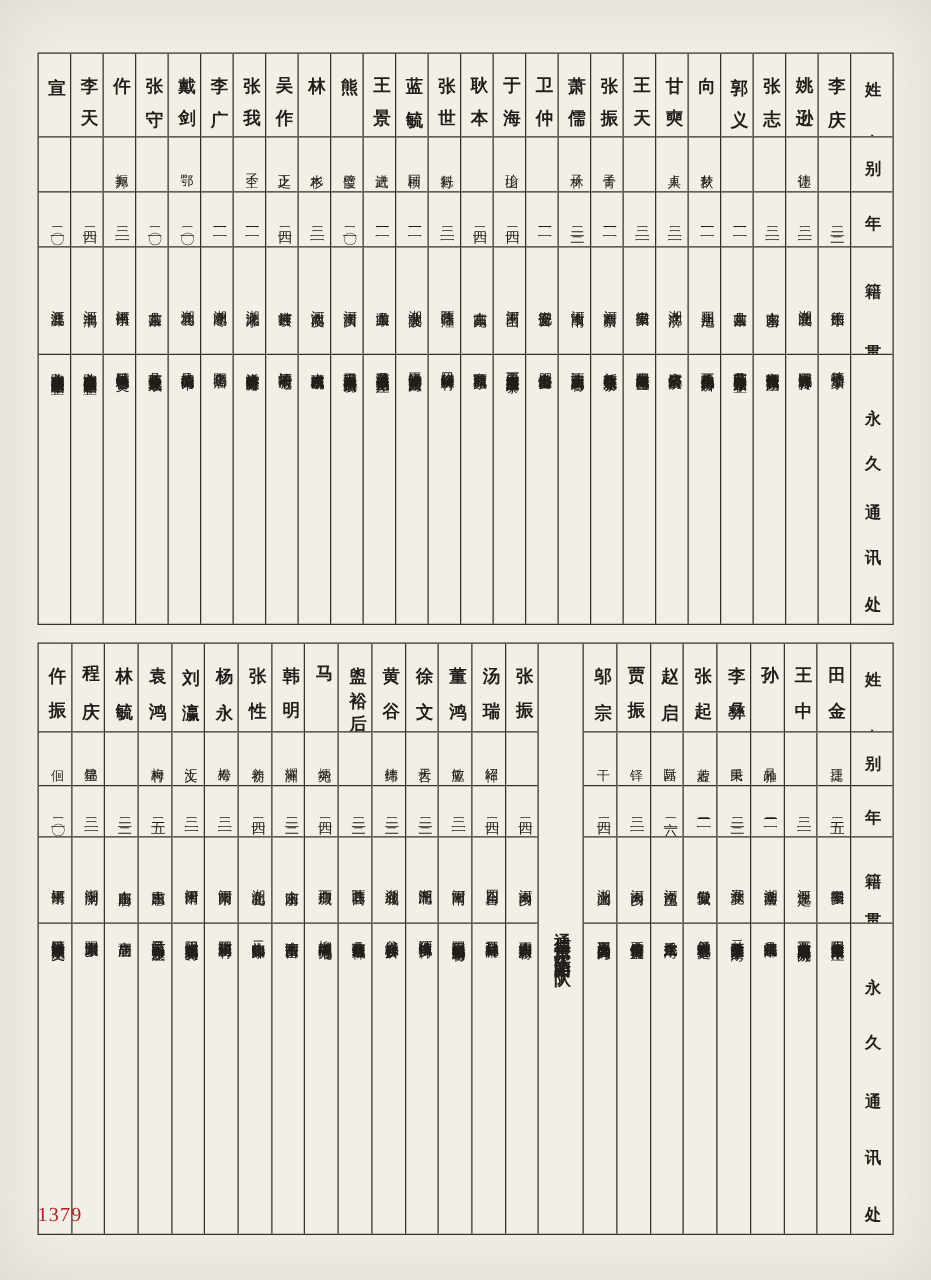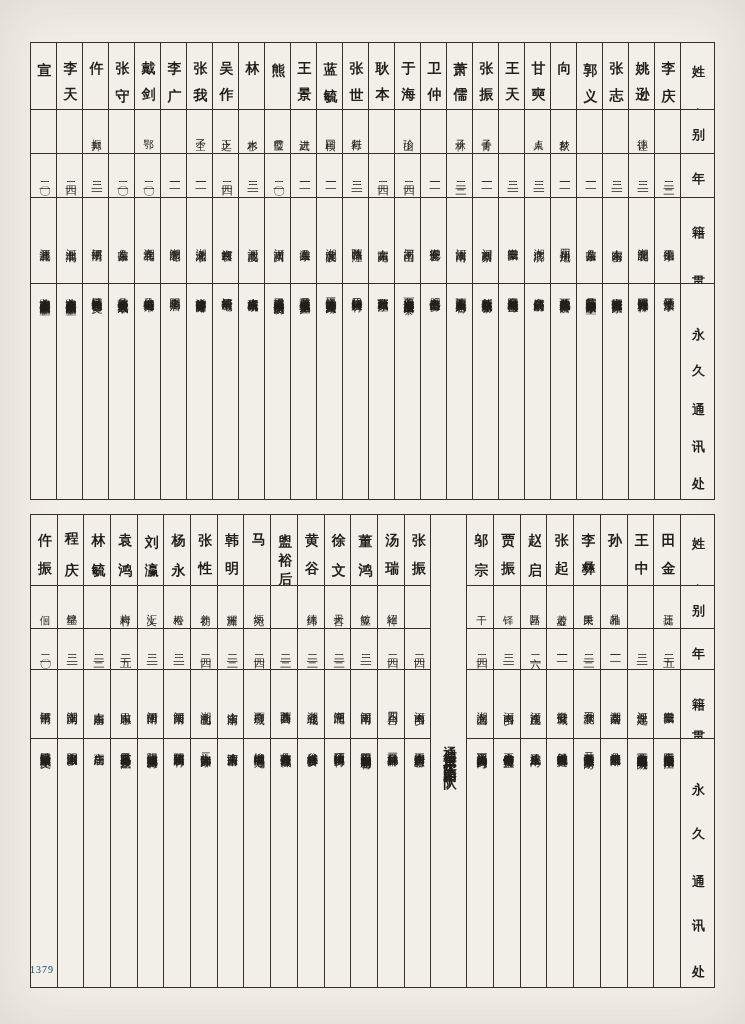--- a/index.html
+++ b/index.html
@@ -85,21 +85,21 @@
   .separator-col .cell{
     flex:1 1 auto;border-bottom:none;
     font-size:13.5px;font-weight:bold;
     line-height:34px;text-align:center;letter-spacing:3px;
   }
 
   .note{font-size:8px;letter-spacing:0;}
 
   .page-number{
     position:absolute;left:30px;top:964px;
-    font-size:10px;color:#0c4a6e;letter-spacing:1px;
+    font-size:16px;color:#b91c1c;letter-spacing:1px;
   }
 </style>
 </head>
 <body>
 
 <div class="page">
   <div class="rtable rtable-top">
       <div class="col header-col">
         <div class="cell name"><span>姓名</span></div>
         <div class="cell alias"><span>别号</span></div>

